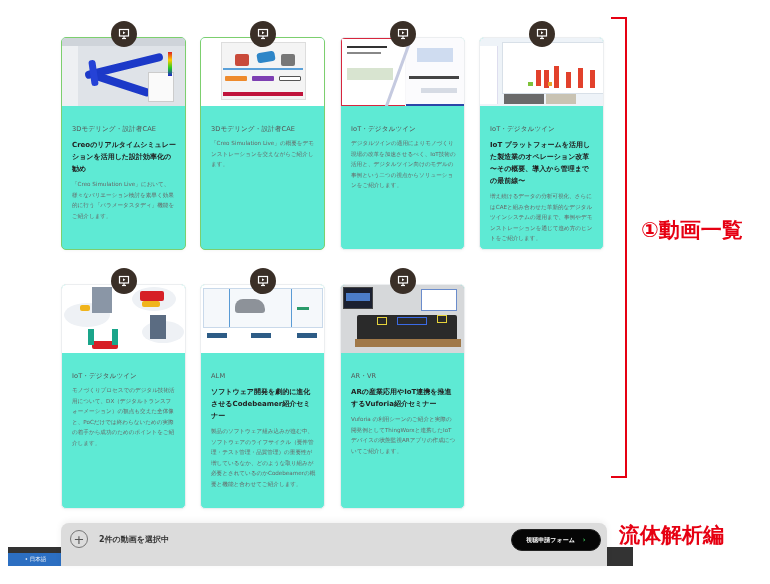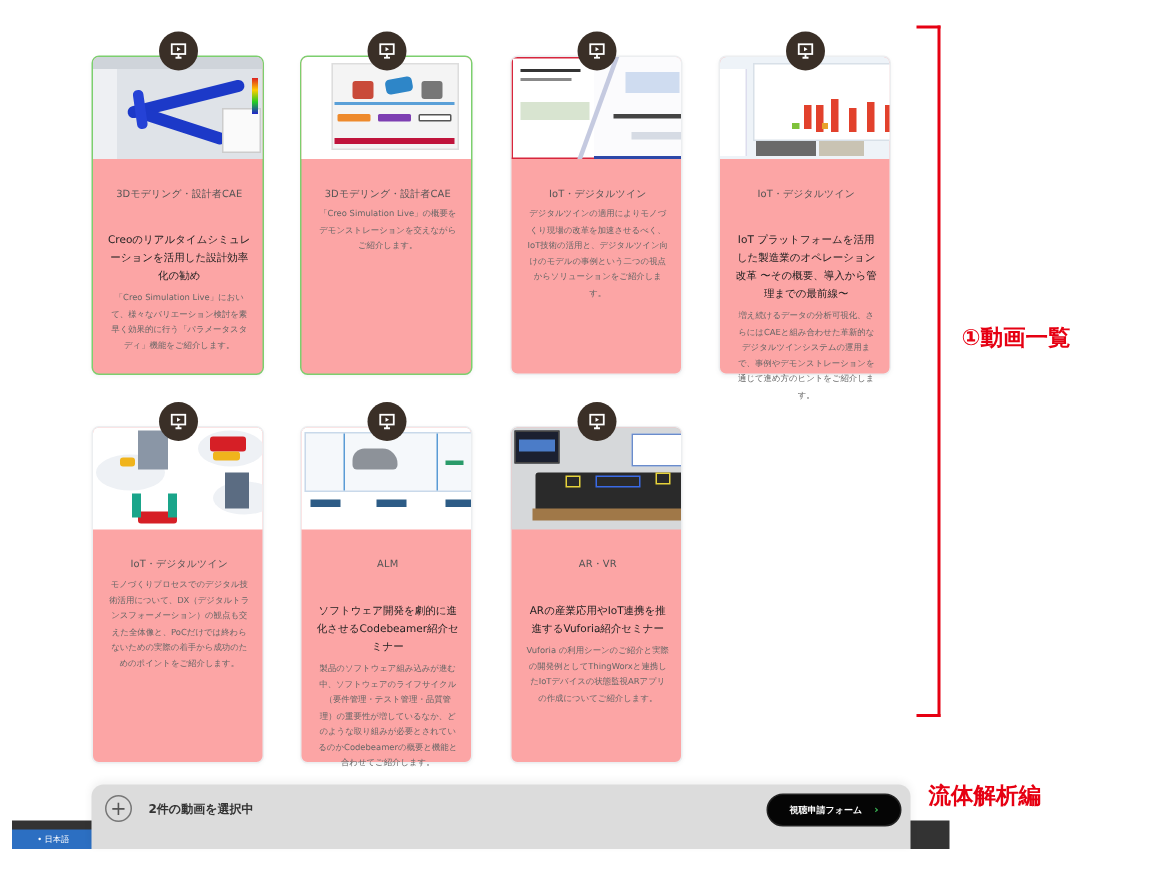--- a/index.html
+++ b/index.html
@@ -1,25 +1,25 @@
 <!DOCTYPE html>
 <html><head>
 <meta charset="utf-8">
 <style>
   * { box-sizing: border-box; margin: 0; padding: 0; }
   html, body { width: 770px; height: 584px; overflow: hidden; background: #ffffff; font-family: "DejaVu Sans", "Liberation Sans", sans-serif; color: #333; }
   .page { position: relative; width: 770px; height: 584px; }
 
-  .card { position: absolute; width: 115px; background: #fca5a5; border: 1px solid #eceef0; border-radius: 5px; box-shadow: 0 1px 3px rgba(0,0,0,0.04); text-align: center; }
+  .card { position: absolute; width: 125px; background: #5eead4; border: 1px solid #eceef0; border-radius: 5px; box-shadow: 0 1px 3px rgba(0,0,0,0.04); }
   .card.selected { border: 1.5px solid #7ccf6e; }
   .thumb { position: absolute; left: 0; top: 0; width: 100%; height: 68px; border-radius: 4px 4px 0 0; overflow: hidden; background: #e9edf1; }
   .badge { position: absolute; top: -17px; left: 50%; margin-left: -13px; width: 26px; height: 26px; border-radius: 50%; background: #3a2f27; display: flex; align-items: center; justify-content: center; z-index: 3; cursor: pointer; }
   .card-body { position: absolute; left: 10px; right: 8px; top: 87px; }
   .cat { font-size: 6.6px; color: #555; letter-spacing: 0.1px; line-height: 9px; }
-  .title { font-size: 7px; font-weight: normal; color: #222; line-height: 12px; margin-top: 20px; }
+  .title { font-size: 7px; font-weight: bold; color: #222; line-height: 12px; margin-top: 5px; }
   .desc { font-size: 5.6px; color: #666; line-height: 10.5px; margin-top: 4px; }
 
   
   .t1 { background: #dfe3e8; }
   .t1 .bar { position:absolute; left:0; top:0; width:100%; height:8px; background:#cfd4da; }
   .t1 .side { position:absolute; left:0; top:8px; width:16px; height:60px; background:#eef0f3; }
   .t1 .beam1 { position:absolute; left:22px; top:24px; width:80px; height:8px; background:#1c39c8; transform:rotate(-14deg); border-radius:4px; }
   .t1 .beam2 { position:absolute; left:28px; top:42px; width:62px; height:8px; background:#1c39c8; transform:rotate(18deg); border-radius:4px; }
   .t1 .beam3 { position:absolute; left:28px; top:22px; width:7px; height:26px; background:#2542d6; transform:rotate(-8deg); border-radius:3px; }
   .t1 .panel { position:absolute; left:86px; top:34px; width:26px; height:30px; background:#fafafa; border:1px solid #ccc; }
@@ -52,21 +52,21 @@
   .t6 .lab { position:absolute; top:48px; width:20px; height:5px; background:#2d5c86; }
 
   .t7 { background: #d6d8da; }
   .t7 .laptop { position:absolute; left:2px; top:2px; width:30px; height:22px; background:#1b2030; border:1px solid #444; }
   .t7 .board { position:absolute; left:16px; top:30px; width:100px; height:26px; background:#2a2a2a; border-radius:2px; }
   .t7 .base { position:absolute; left:14px; top:54px; width:106px; height:8px; background:#a07848; }
   .t7 .sign { position:absolute; left:80px; top:4px; width:36px; height:22px; background:#fff; border:1px solid #6a8ccc; }
 
   
   .annot-bracket { position:absolute; left:611px; top:17px; width:16px; height:461px; border-top:2px solid #e60012; border-right:2px solid #e60012; border-bottom:2px solid #e60012; }
-  .annot-label { position:absolute; color:#e60012; font-weight:bold; font-size:15px; font-family:"DejaVu Sans", sans-serif; white-space:nowrap; }
+  .annot-label { position:absolute; color:#e60012; font-weight:bold; font-size:21px; font-family:"DejaVu Sans", sans-serif; white-space:nowrap; }
 
   
   .dark-strip { position:absolute; left:8px; top:547px; width:625px; height:19px; background:#333333; }
   .lang-btn { position:absolute; left:8px; top:553px; width:55px; height:13px; background:#2c6fc2; color:#fff; font-size:5.5px; display:flex; align-items:center; justify-content:center; }
   .select-bar { position:absolute; left:61px; top:523px; width:546px; height:43px; background:#dcdcdc; border-radius:8px 8px 0 0; box-shadow:0 -2px 6px rgba(0,0,0,0.06); }
   .plus-btn { position:absolute; left:9px; top:7px; width:18px; height:18px; border:1px solid #777; border-radius:50%; display:flex; align-items:center; justify-content:center; color:#555; font-size:13px; line-height:1; background:transparent; }
   .count-text { position:absolute; left:38px; top:11px; font-size:8px; font-weight:bold; color:#333; }
   .form-btn { position:absolute; right:6px; top:6px; width:90px; height:22px; background:#050505; border-radius:11px; color:#fff; font-size:6px; font-weight:bold; display:flex; align-items:center; justify-content:center; gap:8px; border:1px solid #222; }
   .form-btn .chev { color:#3ec25a; font-size:7px; }
 </style>

